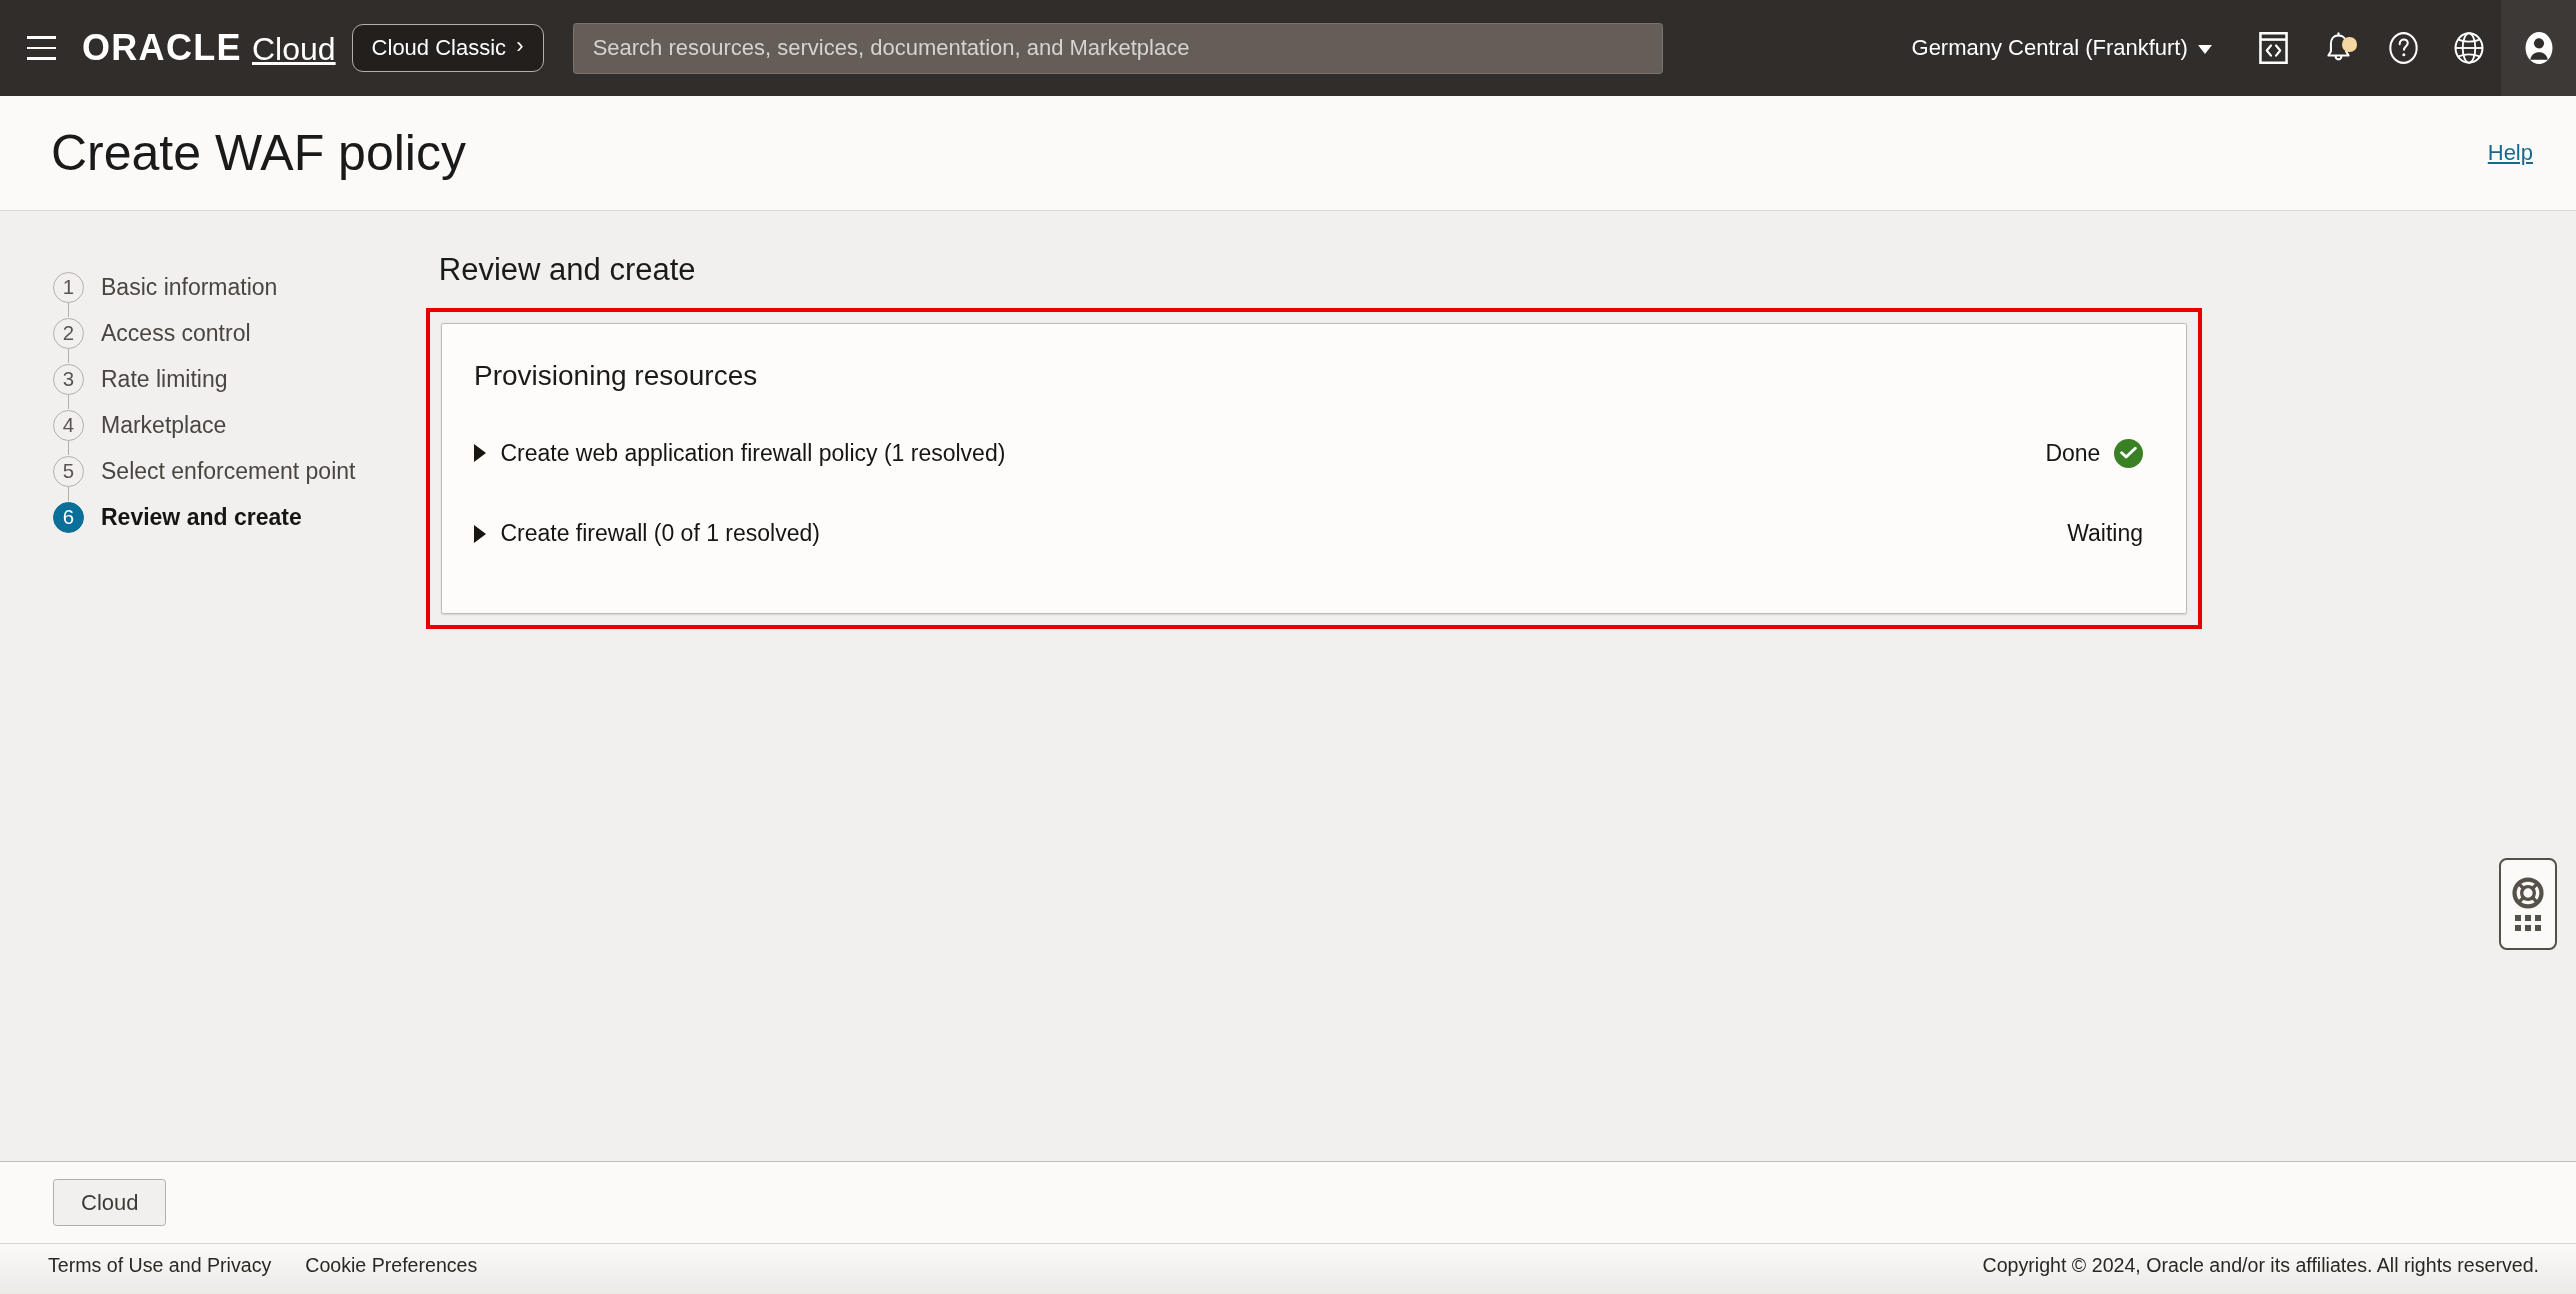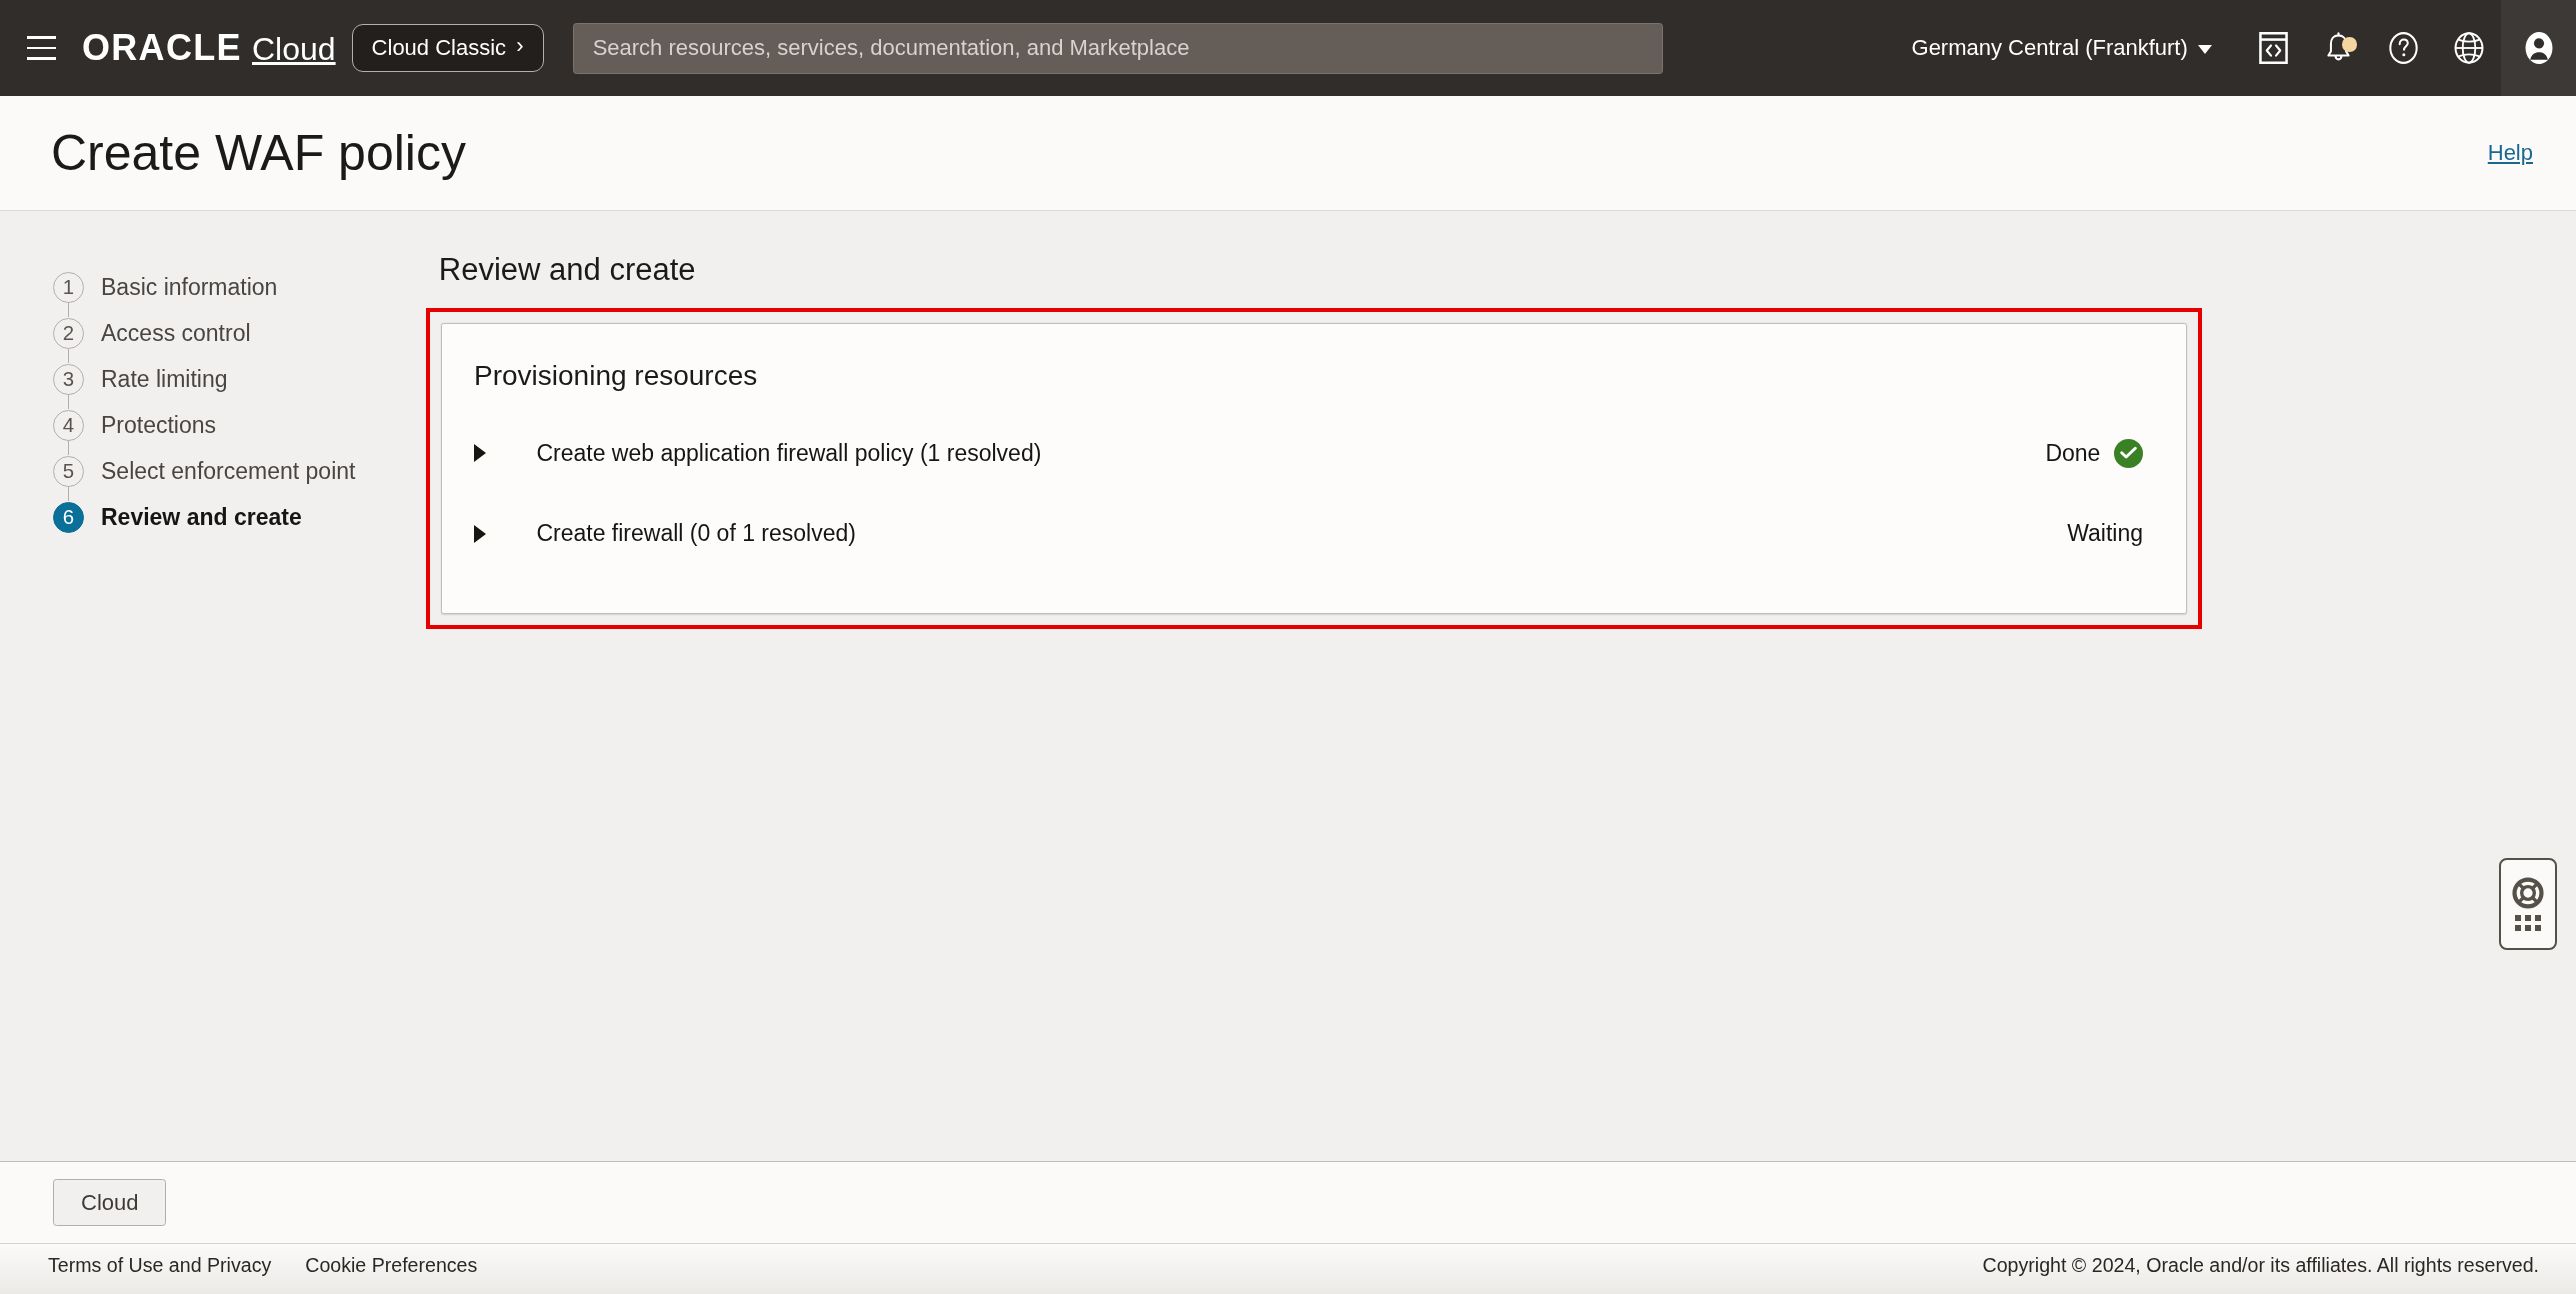--- a/index.html
+++ b/index.html
@@ -182,21 +182,21 @@
     display: flex; align-items: center;
     padding: 10.2px 0; min-height: 48px;
   }
   .disclosure {
     width: 0; height: 0;
     border-top: 9.4px solid transparent;
     border-bottom: 9.4px solid transparent;
     border-left: 12.8px solid #19150f;
     margin-right: 13.6px; flex: 0 0 12.8px; cursor: pointer;
   }
-  .prov-label { font-size: 23px; color: #161513; margin-left: 36px; }
+  .prov-label { font-size: 23px; color: #161513; }
   .prov-status {
     margin-left: auto; display: flex; align-items: center; gap: 13.6px;
     font-size: 23px; color: #161513;
   }
   .check-badge {
     width: 29px; height: 29px; border-radius: 50%;
     background: #3a8024; display: flex;
     align-items: center; justify-content: center;
   }
   .row-gap { height: 32px; }
@@ -354,21 +354,21 @@
     </div>
 
     <div class="step">
       <div class="step-num">3</div>
       <div class="step-label">Rate limiting</div>
       <div class="step-connector"></div>
     </div>
 
     <div class="step">
       <div class="step-num">4</div>
-      <div class="step-label">Protections</div>
+      <div class="step-label">Marketplace</div>
       <div class="step-connector"></div>
     </div>
 
     <div class="step">
       <div class="step-num">5</div>
       <div class="step-label">Select enforcement point</div>
       <div class="step-connector"></div>
     </div>
 
     <div class="step active">

